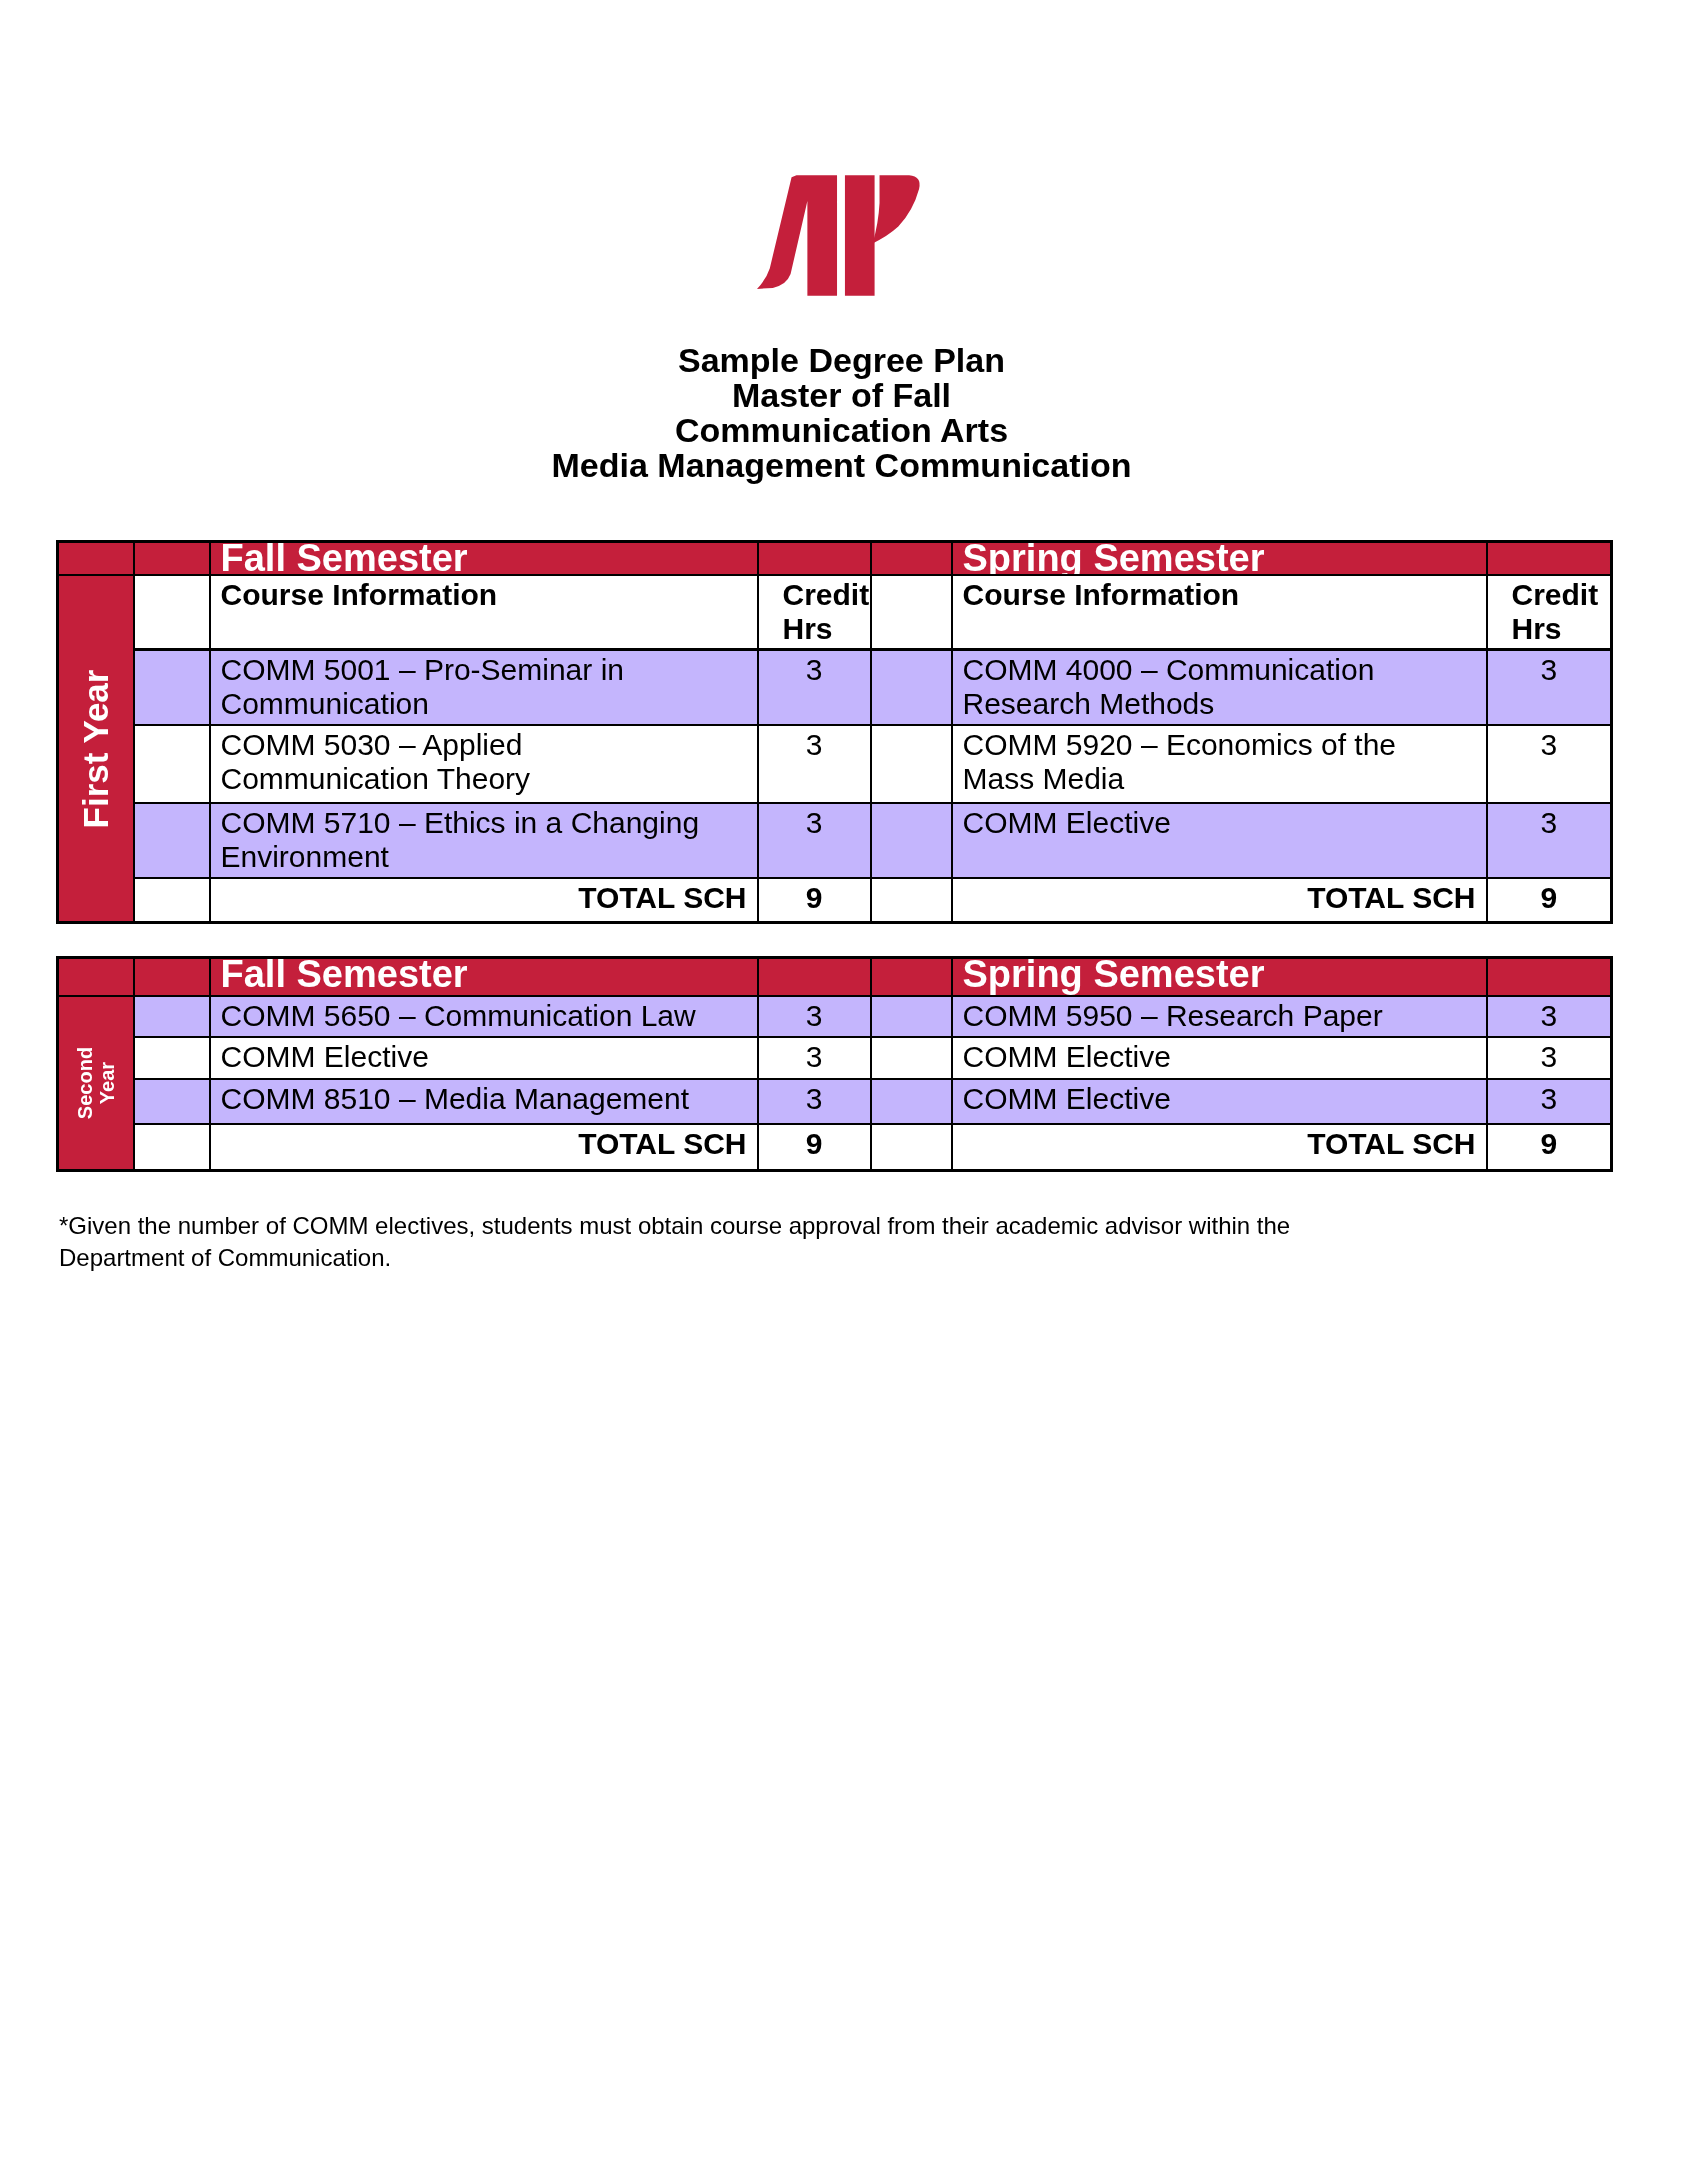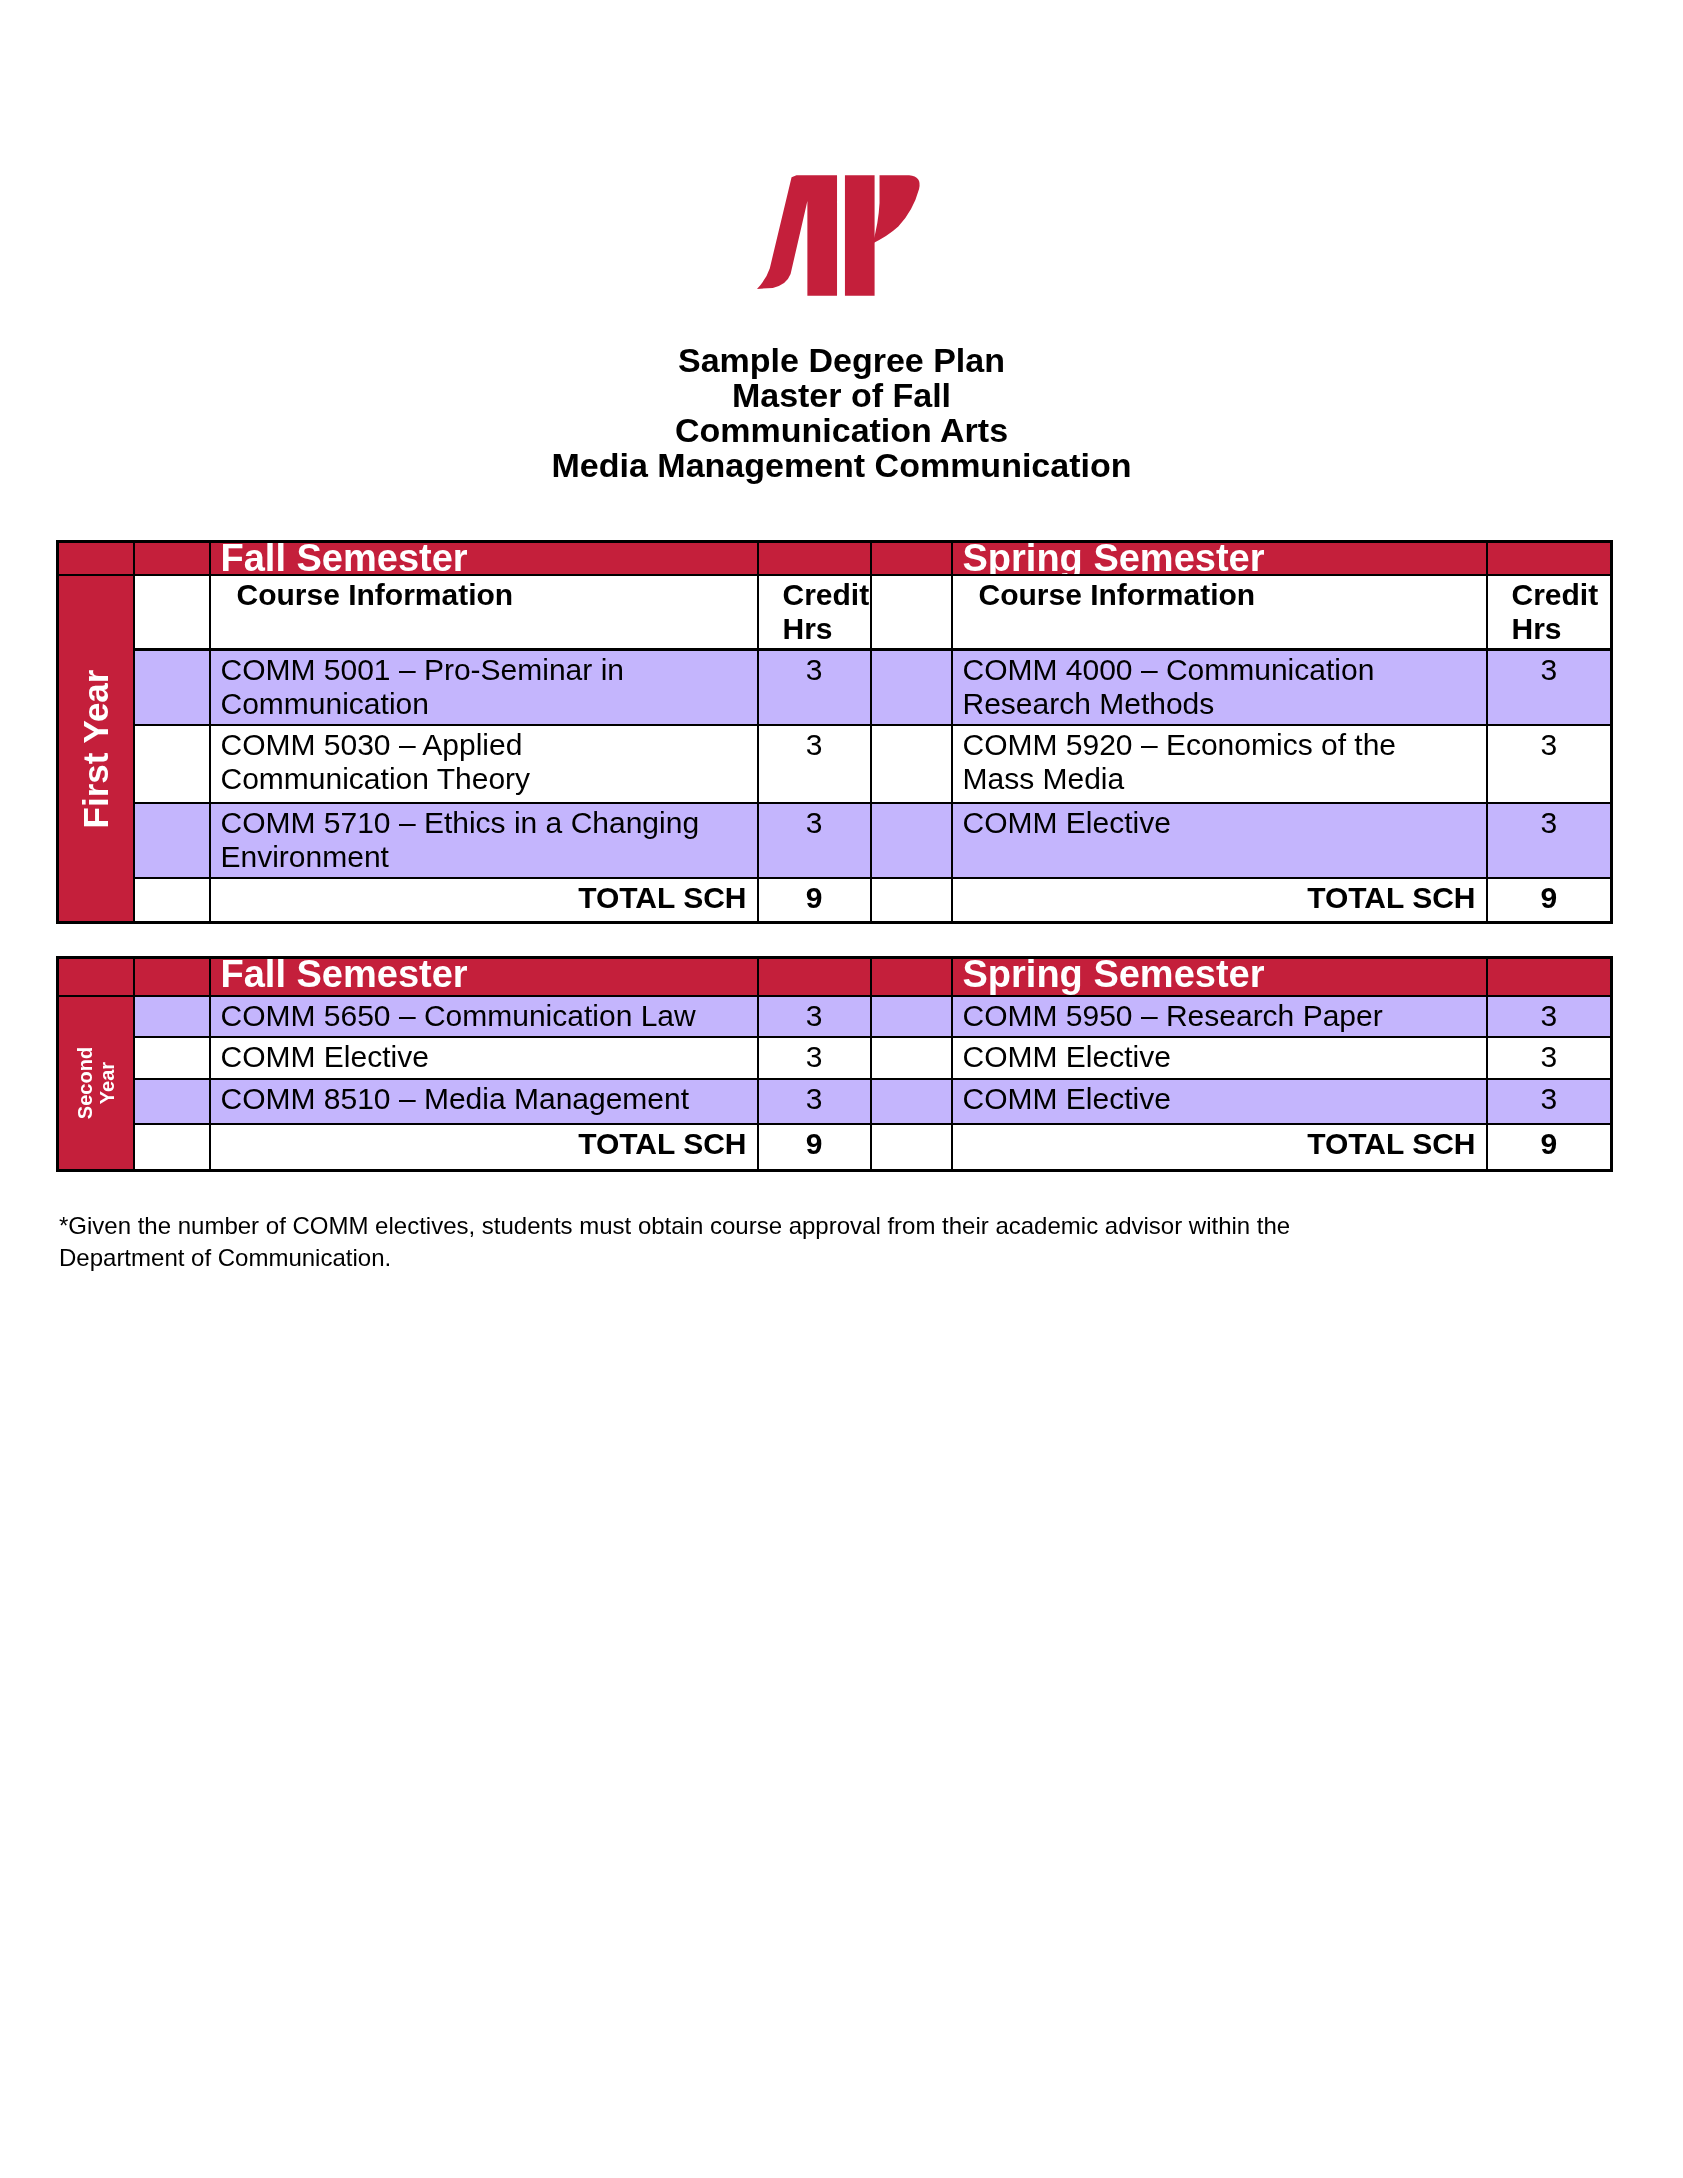--- a/index.html
+++ b/index.html
@@ -31,21 +31,21 @@
     position:absolute; top:50%; left:50%;
     transform:translate(-50%,-50%) rotate(-90deg);
     color:#fff; font-weight:bold; white-space:pre-line; text-align:center;
   }
   .rot-first  { font-size:35px; line-height:36px; white-space:nowrap; }
   .rot-second { font-size:20px; line-height:22px; }
   td.course {
     font-size:30px; line-height:34px; text-align:left;
     padding:2px 24px 2px 10px;
   }
-  td.hdr-course { font-weight:bold; font-size:30px; line-height:34px; padding:2px 24px 2px 26px; }
+  td.hdr-course { font-weight:bold; font-size:30px; line-height:34px; padding:2px 24px 2px 10px; }
   td.hdr-credit { font-weight:bold; font-size:30px; line-height:34px; padding:2px 4px 2px 24px; }
   td.hrs { font-size:30px; line-height:34px; text-align:center; padding-top:2px; }
   td.total-label { font-weight:bold; font-size:30px; line-height:34px; text-align:right; padding:2px 10px 2px 2px; }
   td.total-val { font-weight:bold; font-size:30px; line-height:34px; text-align:center; padding-top:2px; }
   .gray { background:#c4b5fd; }
   tr.h31 td { height:31px; }
   tr.h36 td { height:36px; }
   tr.h69 td { height:68px; }
   tr.h70 td { height:69px; }
   tr.h73 td { height:72px; }

